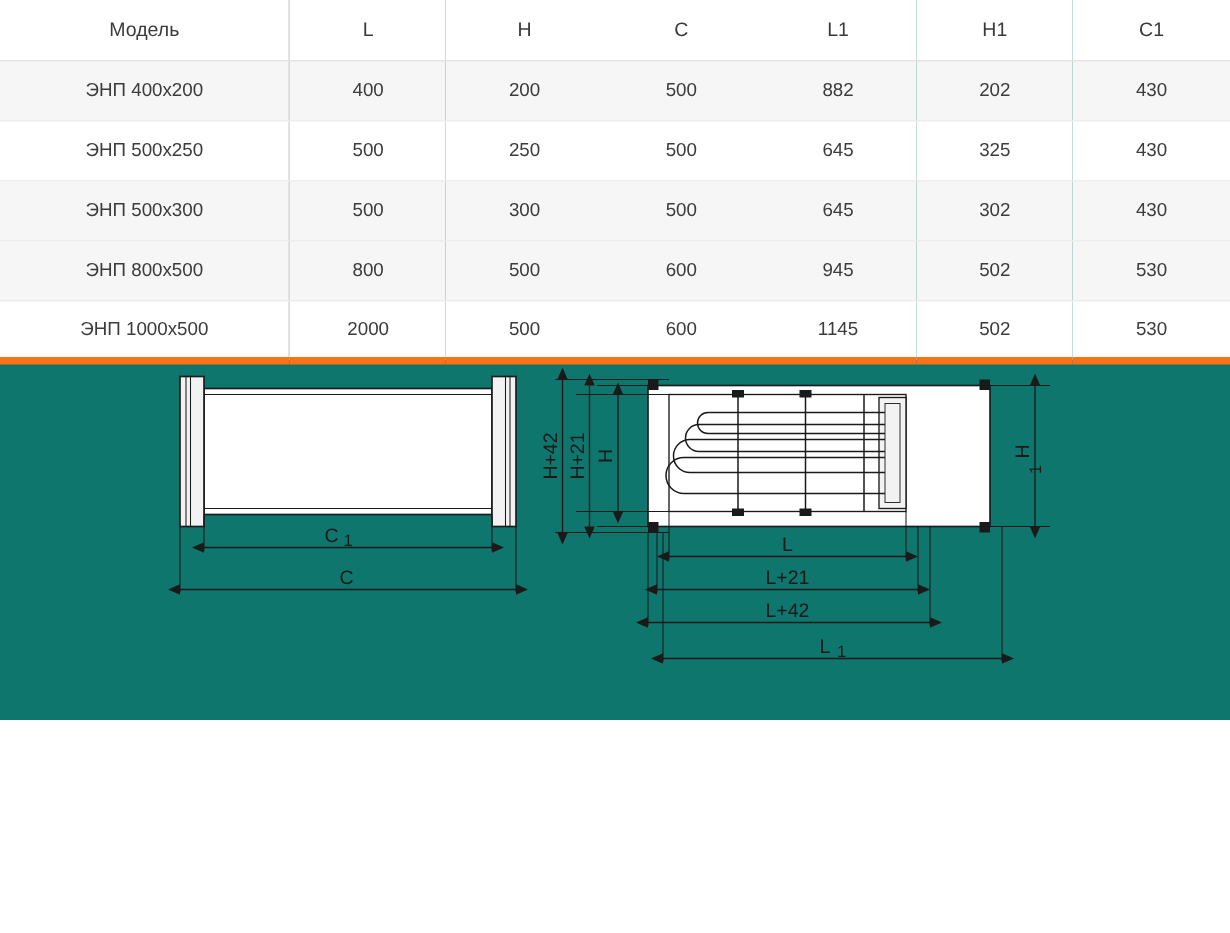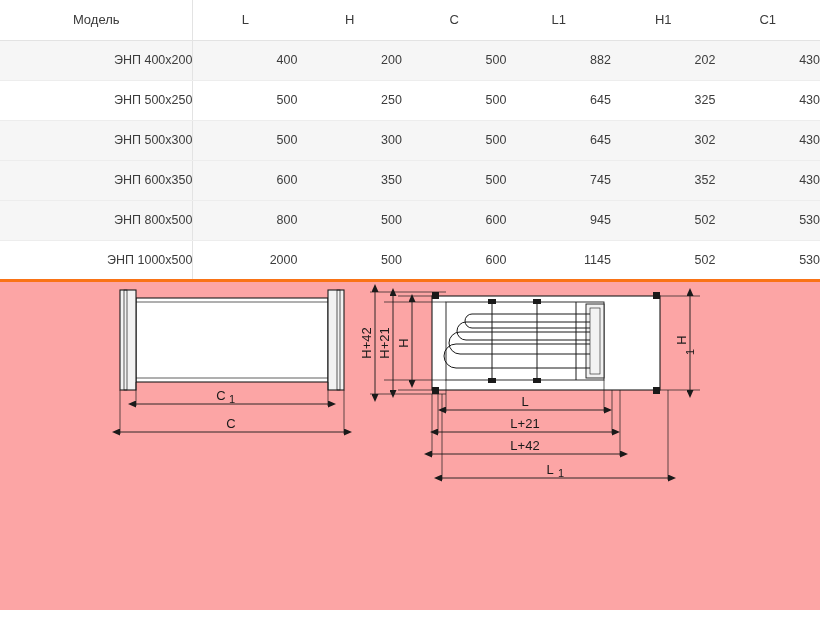--- a/index.html
+++ b/index.html
@@ -4,24 +4,24 @@
 <style>
   * { box-sizing: border-box; }
   html, body {
     margin: 0;
     padding: 0;
     background: #ffffff;
     font-family: "Liberation Sans", sans-serif;
   }
   #page {
     width: 820px;
-    height: 610px;
+    height: 480px;
     position: relative;
     overflow: hidden;
-    background: #fca5a5;
+    background: #0f766e;
   }
 
   
   table.spec {
     width: 820px;
     border-collapse: collapse;
     table-layout: fixed;
   }
   table.spec col.c-model { width: 192px; }
   table.spec col.c-d     { width: 104px; }
@@ -43,23 +43,23 @@
   }
   table.spec thead th.model-head {
     border-right: 1px solid #e3e3e3;
   }
   table.spec tbody td.model-cell {
     border-right: 1px solid #e3e3e3;
     font-size: 12.5px;
     color: #3c3c3c;
   }
   table.spec tbody tr.alt td { background: #f7f7f7; }
-  table.spec tbody tr td { background: #ffffff; border-bottom: 1px solid #ededed; text-align: right; }
+  table.spec tbody tr td { background: #ffffff; border-bottom: 1px solid #ededed; }
   table.spec tbody tr.alt td { background: #f6f6f6; }
-  table.spec tbody tr:last-child td { border-bottom: 3px solid #f97316; }
+  table.spec tbody tr:last-child td { border-bottom: 5px solid #f97316; }
 
   
   .drawings {
     position: relative;
     width: 820px;
     height: 250px;
   }
   .drawings svg { display: block; }
   .dim-label {
     font-family: "Liberation Sans", sans-serif;
@@ -120,29 +120,20 @@
       <tr class="alt">
         <td class="model-cell">ЭНП 500х300</td>
         <td>500</td>
         <td>300</td>
         <td>500</td>
         <td>645</td>
         <td>302</td>
         <td>430</td>
       </tr>
       <tr class="alt">
-        <td class="model-cell">ЭНП 600х350</td>
-        <td>600</td>
-        <td>350</td>
-        <td>500</td>
-        <td>745</td>
-        <td>352</td>
-        <td>430</td>
-      </tr>
-      <tr class="alt">
         <td class="model-cell">ЭНП 800х500</td>
         <td>800</td>
         <td>500</td>
         <td>600</td>
         <td>945</td>
         <td>502</td>
         <td>530</td>
       </tr>
       <tr>
         <td class="model-cell">ЭНП 1000х500</td>

